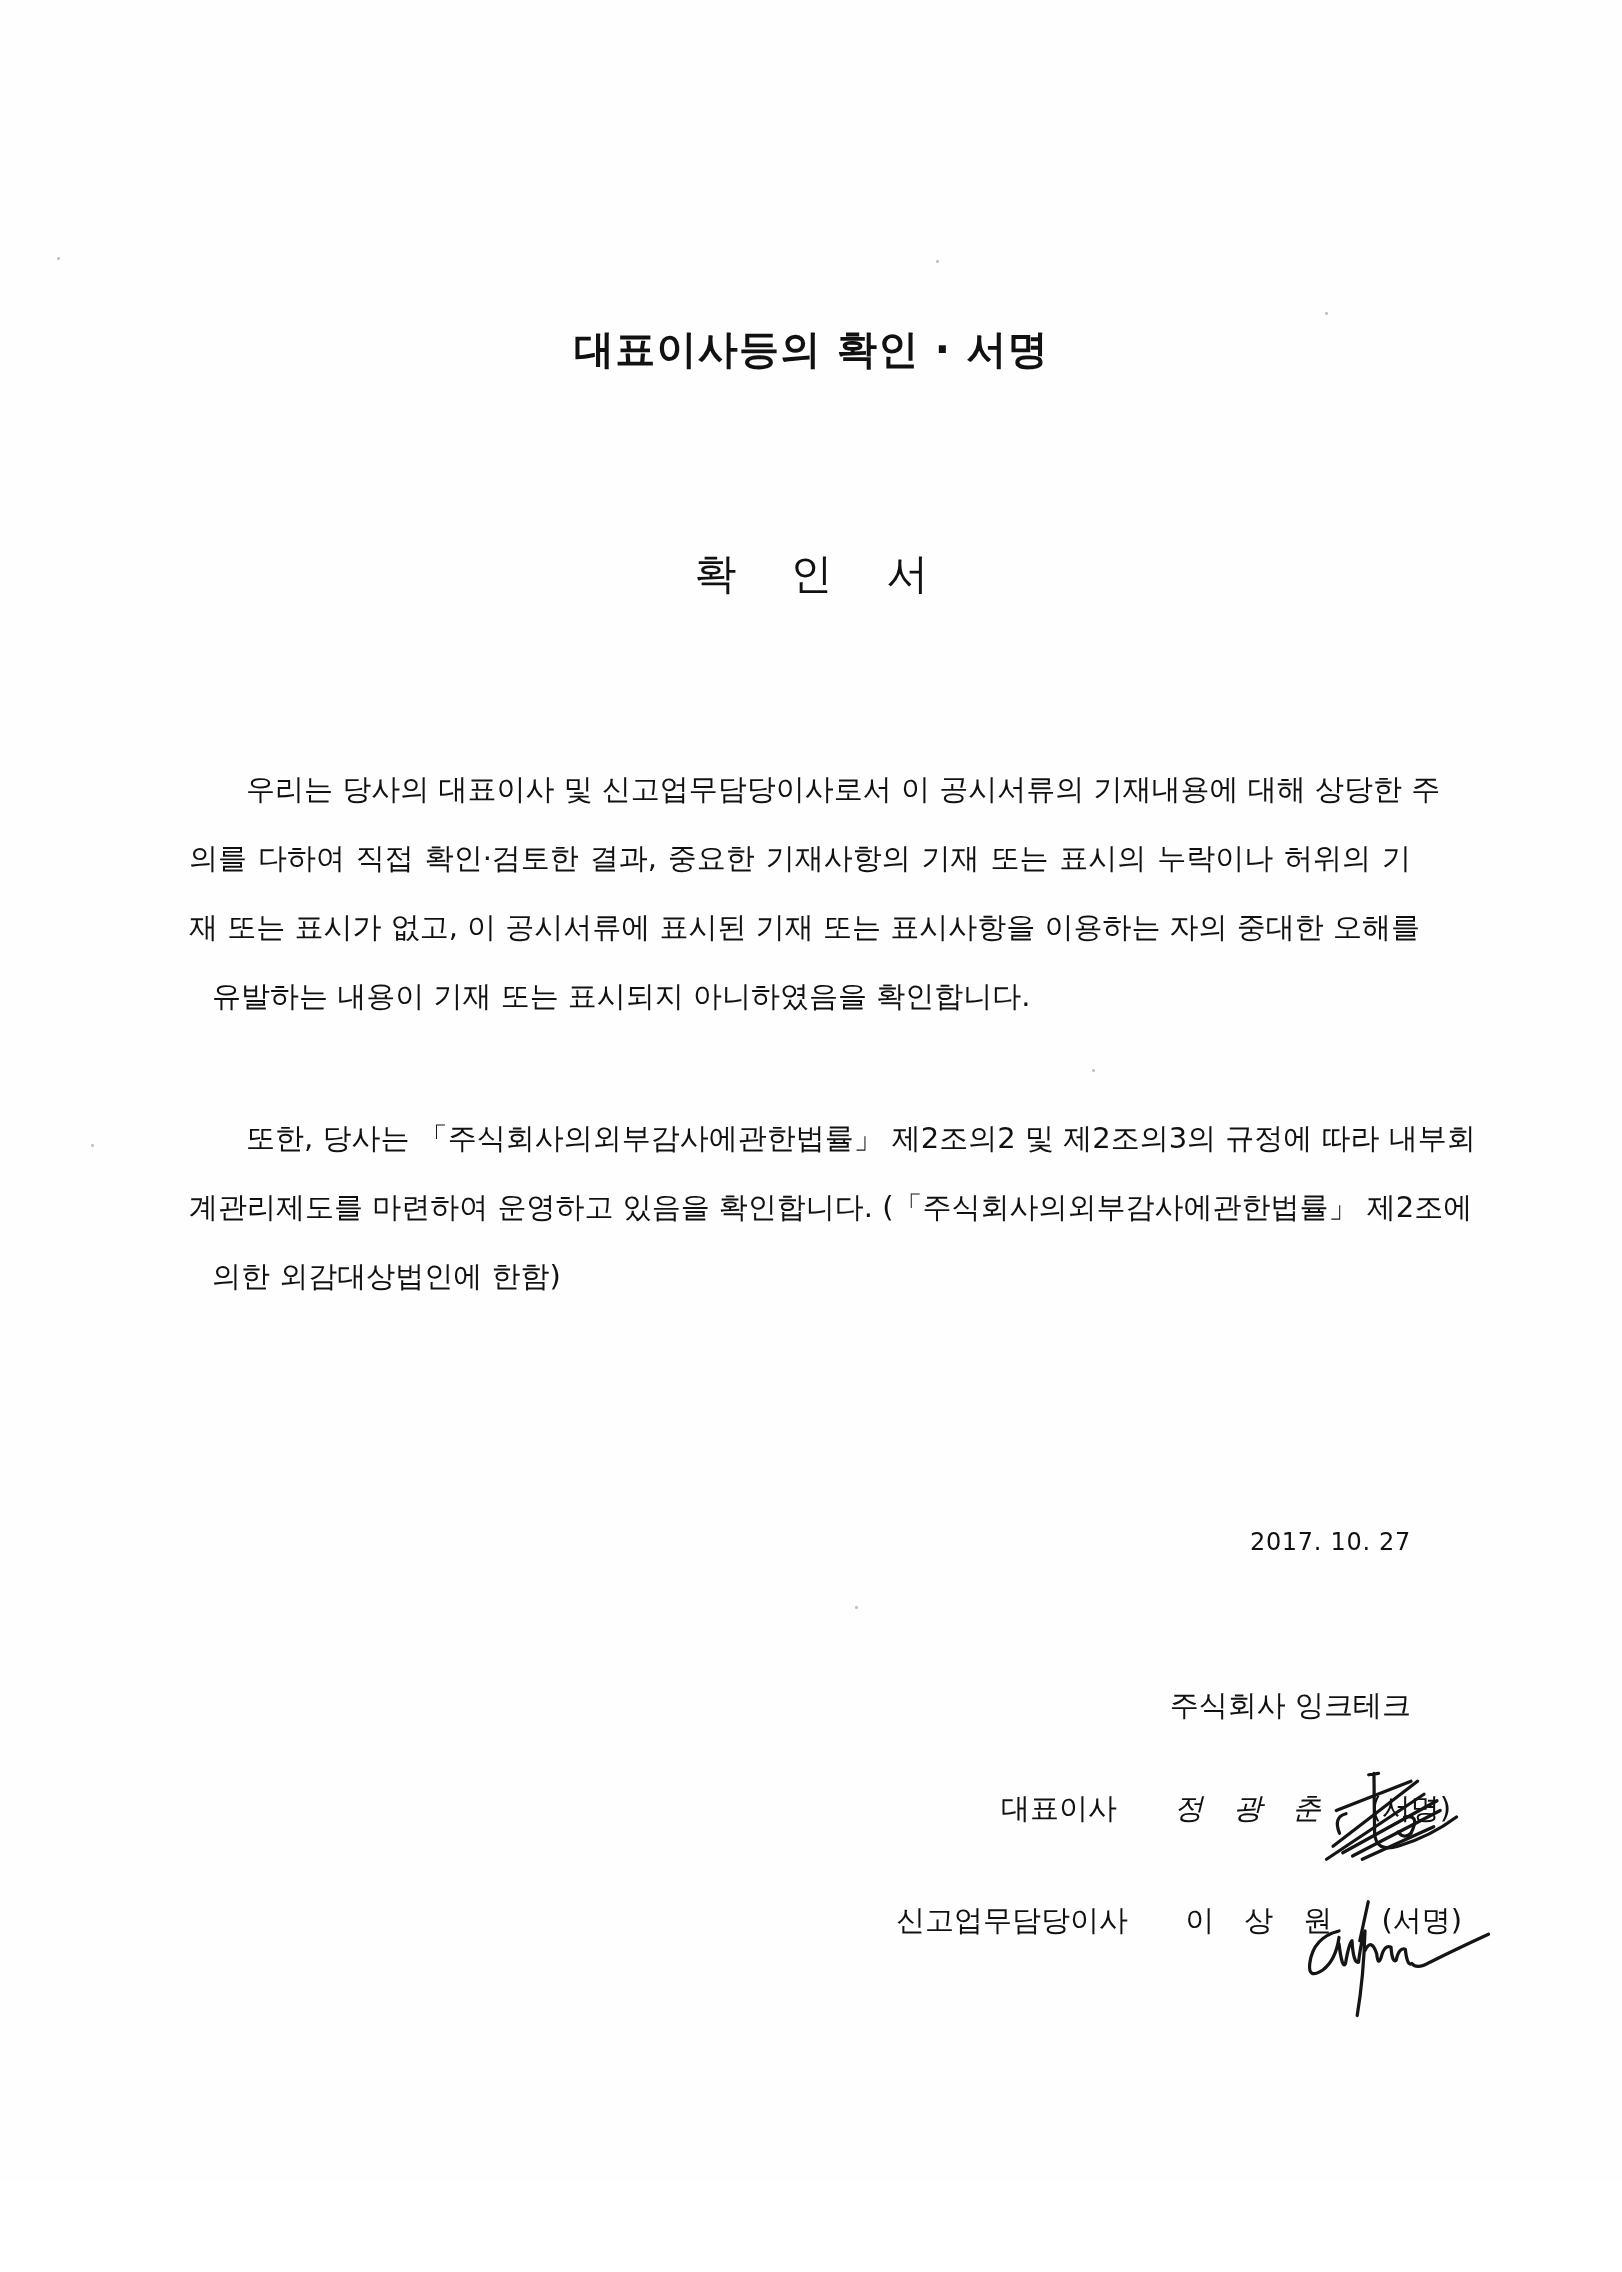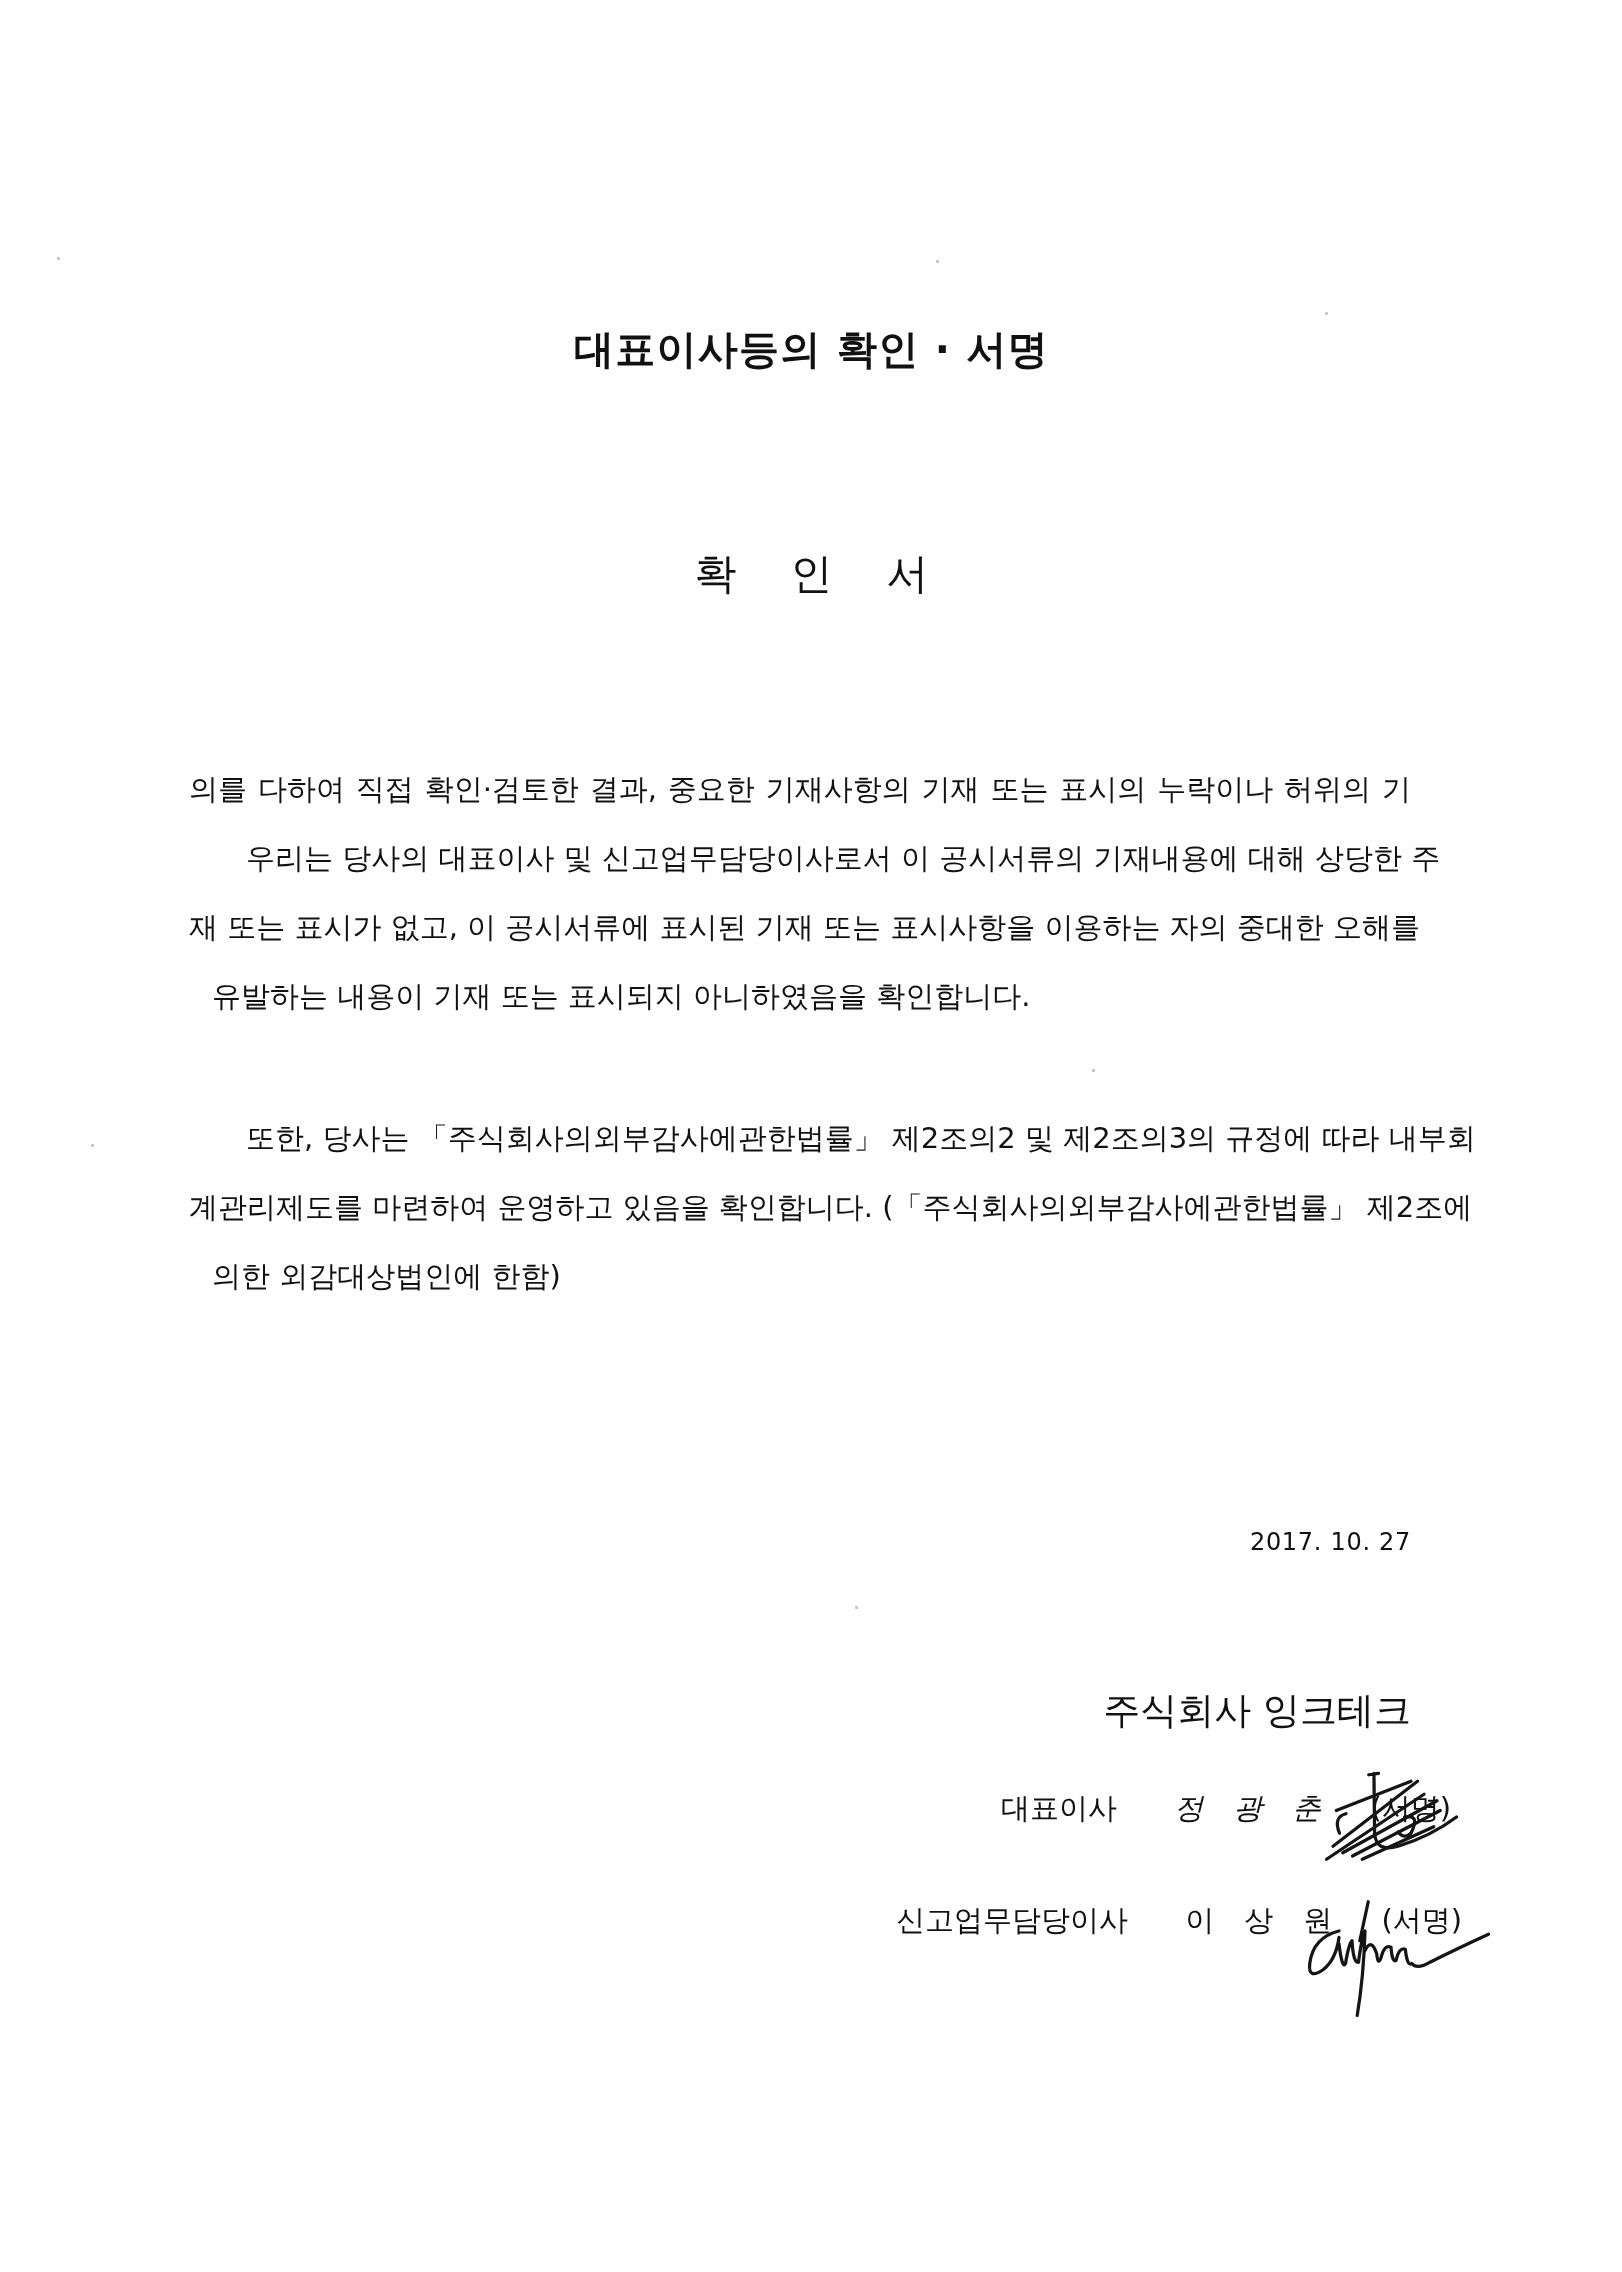--- a/index.html
+++ b/index.html
@@ -73,21 +73,21 @@
     position: absolute;
     right: 212px;
     top: 1528px;
     font-size: 24px;
     letter-spacing: 0.7px;
   }
   .company {
     position: absolute;
     right: 212px;
     top: 1686px;
-    font-size: 37px;
+    font-size: 29px;
   }
   .sign-row {
     position: absolute;
     font-size: 29px;
     white-space: nowrap;
   }
   .sign-row .role { display: inline-block; }
   .sign-row .name span { display: inline-block; margin-left: 30px; }
   .sign-row .mark { display: inline-block; margin-left: 40px; }
   .sign-ceo { left: 1001px; top: 1789px; }
@@ -112,22 +112,22 @@
   <div class="speck" style="left:91px;top:1144px;"></div>
   <div class="speck" style="left:855px;top:1606px;"></div>
 
   <div class="doc-title">대표이사등의 확인 · 서명</div>
 
   <div class="doc-subtitle">
     <span>확</span><span>인</span><span>서</span>
   </div>
 
   <div class="para para-1">
+    <span class="line indent">우리는 당사의 대표이사 및 신고업무담당이사로서 이 공시서류의 기재내용에 대해 상당한 주</span>
     <span class="line">의를 다하여 직접 확인·검토한 결과, 중요한 기재사항의 기재 또는 표시의 누락이나 허위의 기</span>
-    <span class="line indent">우리는 당사의 대표이사 및 신고업무담당이사로서 이 공시서류의 기재내용에 대해 상당한 주</span>
     <span class="line">재 또는 표시가 없고, 이 공시서류에 표시된 기재 또는 표시사항을 이용하는 자의 중대한 오해를</span>
     <span class="line last">유발하는 내용이 기재 또는 표시되지 아니하였음을 확인합니다.</span>
   </div>
 
   <div class="para para-2">
     <span class="line indent">또한, 당사는 「주식회사의외부감사에관한법률」 제2조의2 및 제2조의3의 규정에 따라 내부회</span>
     <span class="line">계관리제도를 마련하여 운영하고 있음을 확인합니다. (「주식회사의외부감사에관한법률」 제2조에</span>
     <span class="line last">의한 외감대상법인에 한함)</span>
   </div>
 

